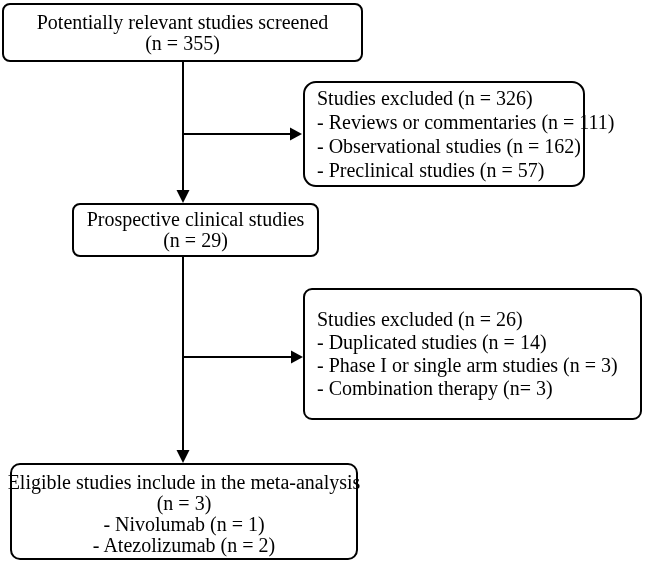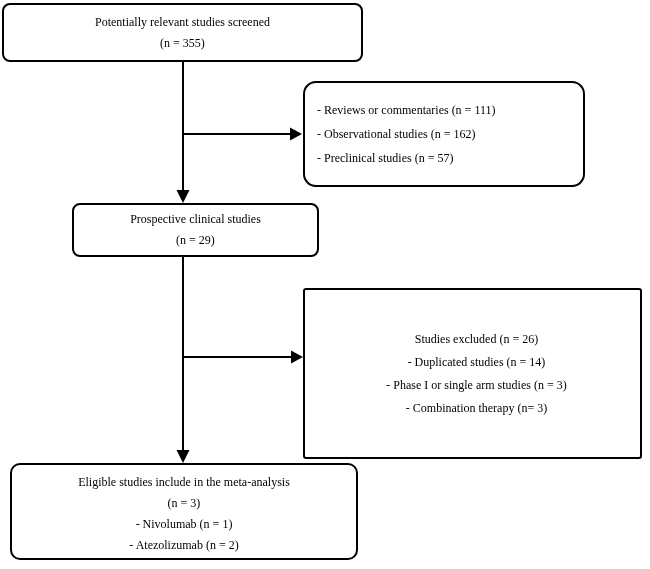--- a/index.html
+++ b/index.html
@@ -20,21 +20,21 @@
     position: absolute;
     background: #ffffff;
     border: 2px solid #000000;
     box-sizing: border-box;
     display: flex;
     flex-direction: column;
     justify-content: center;
     z-index: 2;
   }
   .box .line {
-    font-size: 12px;
+    font-size: 20px;
     white-space: nowrap;
   }
   .box.center {
     align-items: center;
     text-align: center;
   }
   .box.left {
     align-items: flex-start;
     text-align: left;
     padding-left: 12px;
@@ -52,23 +52,22 @@
   }
   #box-excluded1 .line { line-height: 24px; }
 
   #box-prospective {
     left: 72px; top: 203px; width: 247px; height: 54px;
     border-radius: 8px;
   }
   #box-prospective .line { line-height: 21px; }
 
   #box-excluded2 {
-    left: 303px; top: 288px; width: 339px; height: 171px;
-    border-radius: 3px;
-    align-items: center;
+    left: 303px; top: 288px; width: 339px; height: 132px;
+    border-radius: 9px;
   }
   #box-excluded2 .line { line-height: 23px; }
 
   #box-eligible {
     left: 10px; top: 463px; width: 348px; height: 97px;
     border-radius: 10px;
     padding-top: 4px;
   }
   #box-eligible .line { line-height: 21px; }
 
@@ -100,20 +99,21 @@
     <line x1="183" y1="357" x2="293" y2="357" stroke="#000000" stroke-width="2"></line>
     <polygon points="303,357 291,350.5 291,363.5" fill="#000000"></polygon>
   </svg>
 
   <div class="box center" id="box-screened">
     <div class="line">Potentially relevant studies screened</div>
     <div class="line">(n = 355)</div>
   </div>
 
   <div class="box left" id="box-excluded1">
+    <div class="line">Studies excluded (n = 326)</div>
     <div class="line">- Reviews or commentaries (n = 111)</div>
     <div class="line">- Observational studies (n = 162)</div>
     <div class="line">- Preclinical studies (n = 57)</div>
   </div>
 
   <div class="box center" id="box-prospective">
     <div class="line">Prospective clinical studies</div>
     <div class="line">(n = 29)</div>
   </div>
 

